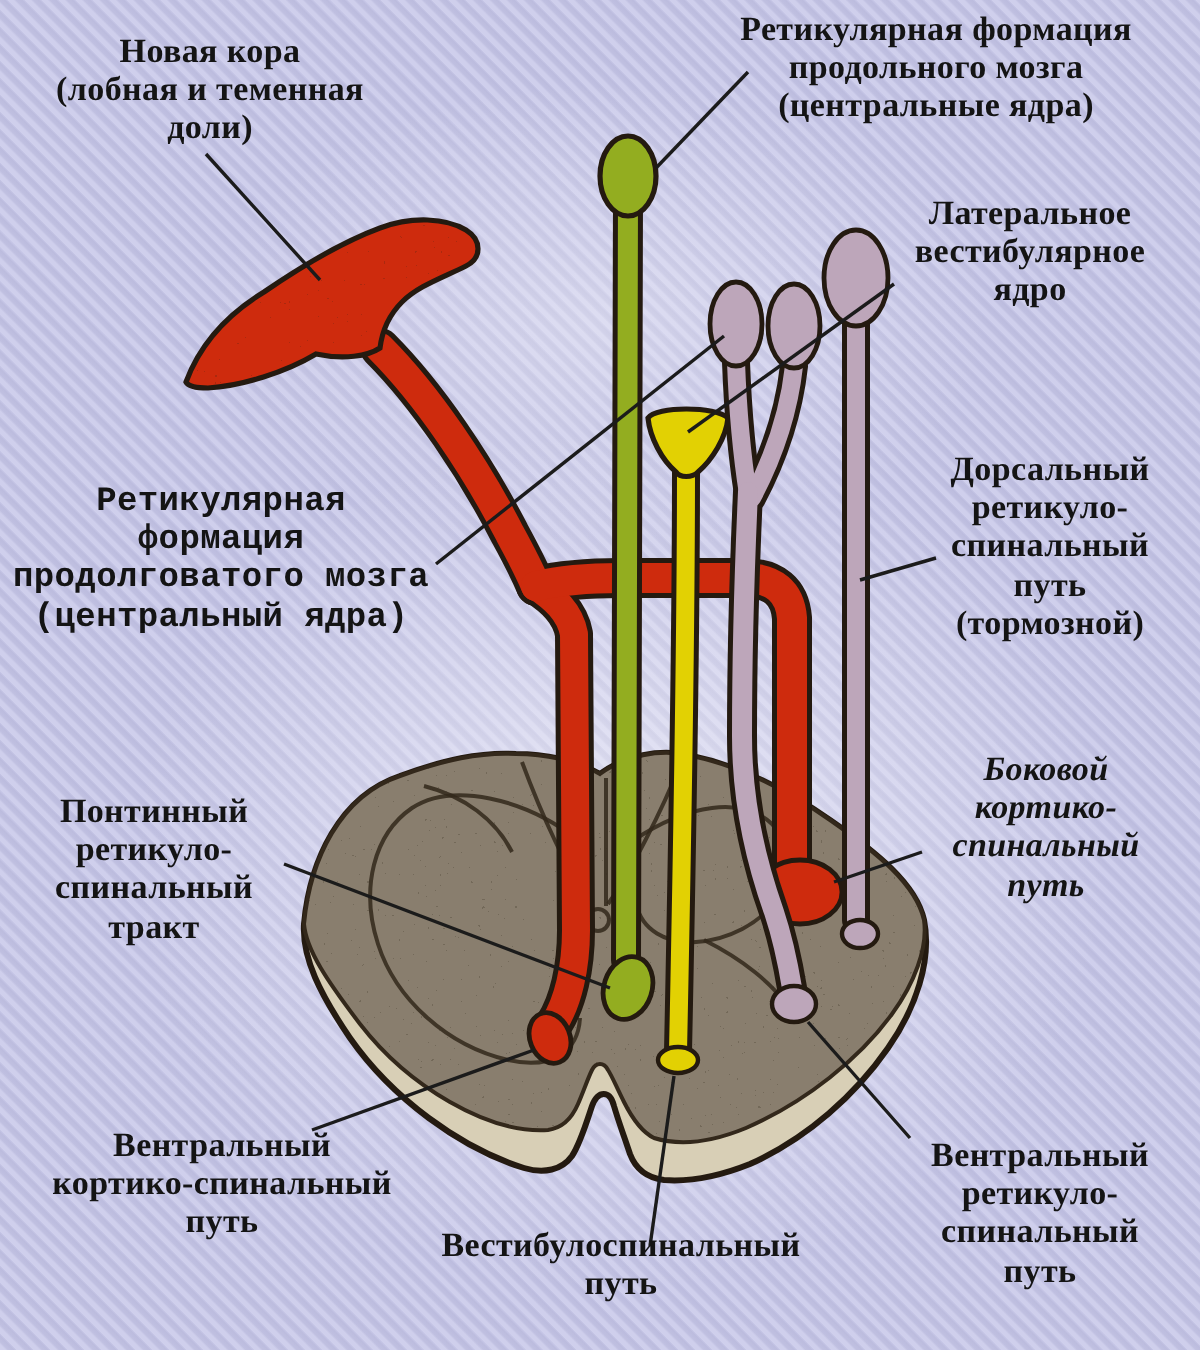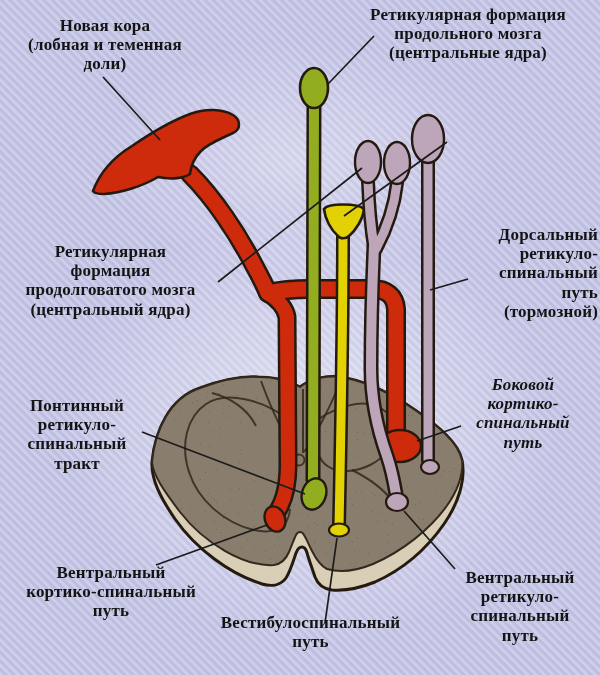--- a/index.html
+++ b/index.html
@@ -133,25 +133,28 @@
     <line class="conn" x1="404" y1="511" x2="455" y2="569"></line>
   </g>
 </svg>
 
 <div class="lbl" style="left:338px;top:5px;width:260px;">Ретикулярная формация
 продольного мозга
 (центральные ядра)</div>
 <div class="lbl" style="left:4px;top:16px;width:202px;">Новая кора
 (лобная и теменная
 доли)</div>
-<div class="lbl" style="left:4px;top:242px;width:213px;">Ретикулярная
+<div class="lbl" style="left:432px;top:97px;width:166px;">Латеральное
+вестибулярное
+ядро</div>
+<div class="lbl" style="left:4px;top:242px;width:213px;font-family:Liberation Mono, monospace;">Ретикулярная
 формация
 продолговатого мозга
 (центральный ядра)</div>
-<div class="lbl" style="left:452px;top:225px;width:146px;text-align:right;">Дорсальный
+<div class="lbl" style="left:452px;top:225px;width:146px;">Дорсальный
 ретикуло-
 спинальный
 путь
 (тормозной)</div>
 <div class="lbl" style="left:6px;top:396px;width:142px;">Понтинный
 ретикуло-
 спинальный
 тракт</div>
 <div class="lbl" style="left:448px;top:375px;width:150px;font-style:italic;">Боковой
 кортико-

